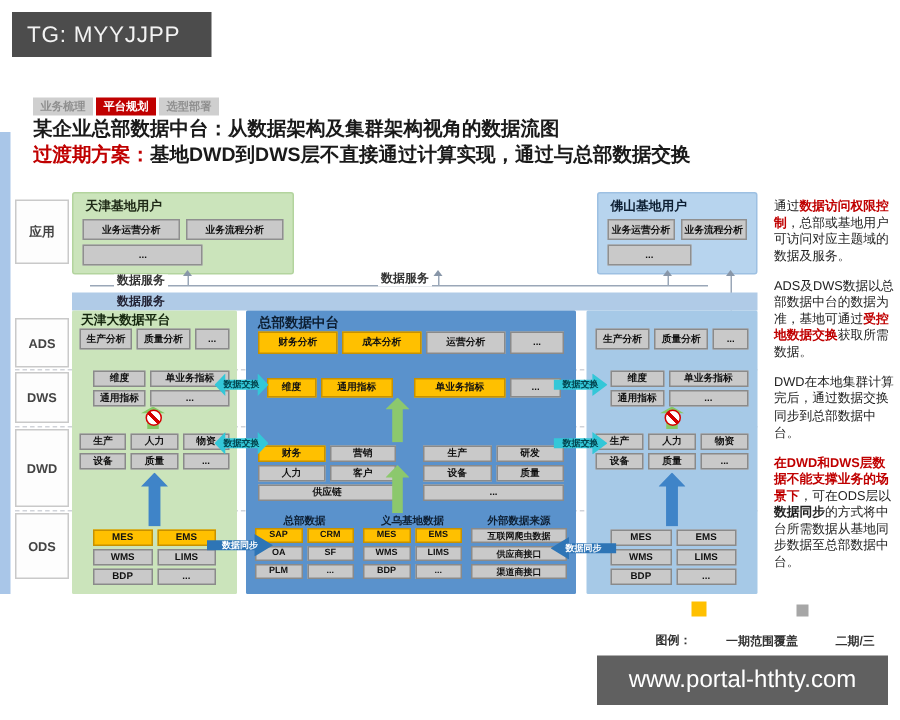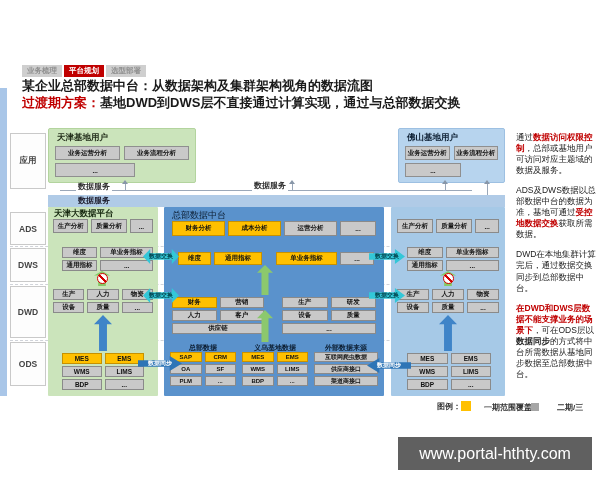--- a/index.html
+++ b/index.html
@@ -42,21 +42,21 @@
     border-right:3px solid transparent; border-bottom:4px solid #8896a8; }
   .bus-label { position:absolute; font-size:8px; font-weight:bold; color:#333; background:#fff; padding:0 2px; line-height:1.1; }
   .band { position:absolute; left:48px; top:195px; width:457px; height:12px; background:#b0cbe7; }
   .band-label { position:absolute; font-size:8px; font-weight:bold; color:#223; line-height:1.1; }
 
   .platform { position:absolute; top:207px; height:189px; border-radius:1px; }
   .p-green { left:48px; width:110px; background:#cbe4bb; }
   .p-blue  { left:164px; width:220px; background:#5a92cc; }
   .p-lblue { left:391px; width:114px; background:#a6c9e7; }
   .ptitle2 { position:absolute; font-size:8.5px; font-weight:bold; color:#15270e; left:6px; top:1px; white-space:nowrap; }
-  .ptitle3 { position:absolute; font-size:9px; font-weight:normal; color:#0d1f33; left:8px; top:2px; }
+  .ptitle3 { position:absolute; font-size:9px; font-weight:bold; color:#0d1f33; left:8px; top:2px; }
 
   .pbox { background:#c9c9c9; border:1px solid #8a8a8a; color:#111; font-size:6.5px; font-weight:600;
     display:flex; align-items:center; justify-content:center; white-space:nowrap; overflow:hidden; }
   .pbox.y { background:#ffc000; border-color:#c79100; }
   .frow { position:absolute; display:flex; gap:3px; }
   .grid2 { position:absolute; display:grid; grid-template-columns:1fr 1fr; gap:2px 3px; }
   .grid3 { position:absolute; display:grid; grid-template-columns:1fr 1fr 1fr; gap:2px 3px; }
   .span2 { grid-column:1/3; }
 
   .arr-h { position:absolute; display:flex; align-items:center; justify-content:center;
@@ -81,50 +81,53 @@
     clip-path:polygon(50% 0,100% 30%,74% 30%,74% 100%,26% 100%,26% 30%,0 30%); }
   .no-icon .circ { position:absolute; left:2.5px; top:2px; width:11px; height:11px; border-radius:50%;
     border:1.5px solid #d40000;
     background:linear-gradient(45deg, rgba(0,0,0,0) 42%, #d40000 42%, #d40000 58%, rgba(0,0,0,0) 58%), #fff; }
 
   .notes { position:absolute; left:516px; top:132px; width:82px; display:flex; flex-direction:column;
     gap:9px; font-size:8.5px; line-height:1.3; color:#222; }
   .notes .red { color:#c00000; font-weight:bold; }
   .notes .b { font-weight:bold; }
 
-  .legend-label { position:absolute; font-size:8px; font-weight:bold; color:#333; }
+  .legend-label { position:absolute; font-size:8px; font-weight:bold; color:#333;margin-top:20px; }
   .sq { position:absolute; }
   .sq-y { left:461px; top:401px; width:10px; height:10px; background:#ffc000; }
   .sq-g { left:531px; top:403px; width:8px; height:8px; background:#a6a6a6; }
 
   .ogroup { position:absolute; }
   .ogroup .gtitle { font-size:7px; font-weight:bold; color:#0d1f33; text-align:center; height:9px; line-height:9px; white-space:nowrap; }
   .ogroup .g2 { display:grid; grid-template-columns:1fr 1fr; gap:2px 3px; }
   .ogroup .g1 { display:grid; grid-template-columns:1fr; gap:2px; }
   .ogroup .pbox { height:10px; font-size:6px; }
 </style>
 </head>
 <body>
 
 <div class="stage">
 
+  <div class="tg-banner">
+    <span>TG: MYYJJPP</span>
+  </div>
   <div class="accent-bar"></div>
 
   <div class="tabs">
     <div class="tab">业务梳理</div>
     <div class="tab active">平台规划</div>
     <div class="tab">选型部署</div>
   </div>
 
   <div class="title">某企业总部数据中台：从数据架构及集群架构视角的数据流图</div>
   <div class="subtitle">
     <span class="pre">过渡期方案：</span><span>基地DWD到DWS层不直接通过计算实现，通过与总部数据交换</span>
   </div>
 
-  <div class="layer" style="top:133px;height:56px;">应用</div>
+  <div class="layer" style="top:133px;height:43px;">应用</div>
   <div class="layer" style="top:212px;height:33px;">ADS</div>
   <div class="layer" style="top:286px;height:52px;">DWD</div>
   <div class="layer" style="top:248px;height:34px;">DWS</div>
   <div class="layer" style="top:342px;height:44px;">ODS</div>
 
   <div class="sep" style="top:246px;"></div>
   <div class="sep" style="top:284px;"></div>
   <div class="sep" style="top:340px;"></div>
 
   <div class="upanel u-green" style="left:48px;width:148px;">

